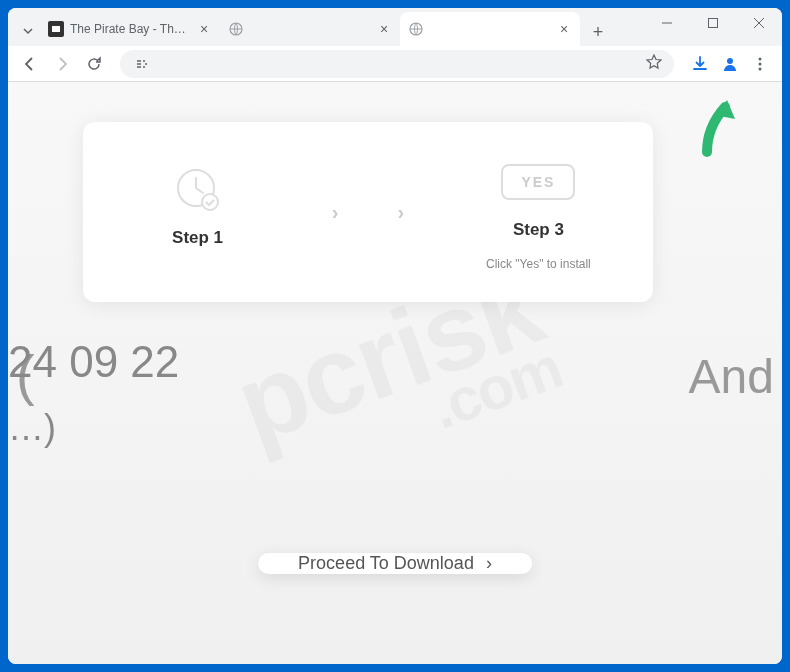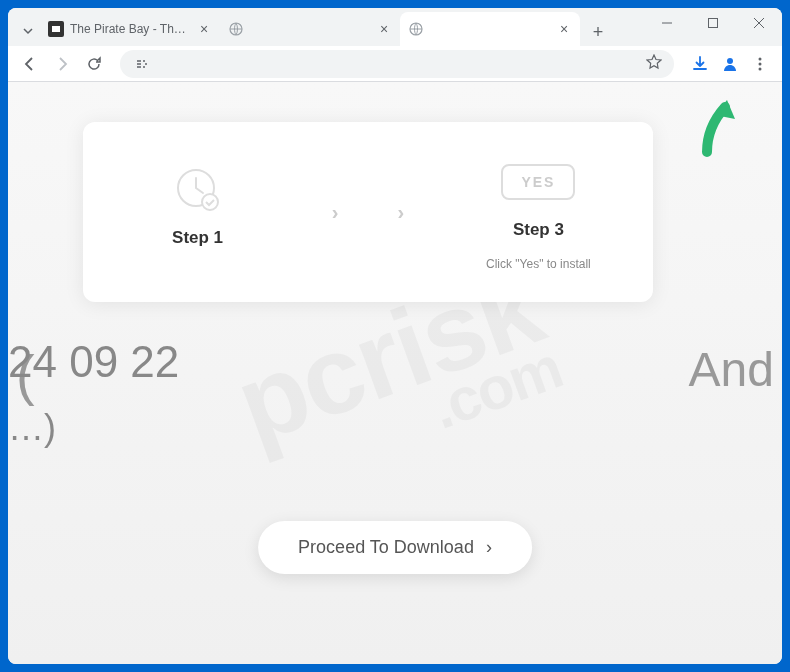--- a/index.html
+++ b/index.html
@@ -27,22 +27,22 @@
 .content { flex: 1; background: linear-gradient(180deg, #f8f8f8 0%, #f0f0f0 100%); position: relative; overflow: hidden; }
 .steps-card { position: absolute; top: 40px; left: 75px; width: 570px; height: 180px; background: #fff; border-radius: 12px; box-shadow: 0 2px 20px rgba(0,0,0,0.08); display: flex; align-items: center; justify-content: space-around; padding: 20px 10px; }
 .step { display: flex; flex-direction: column; align-items: center; width: 150px; }
 .step-icon { height: 60px; display: flex; align-items: center; justify-content: center; margin-bottom: 8px; }
 .step-title { font-size: 17px; font-weight: 700; color: #333; margin-bottom: 16px; }
 .step-desc { font-size: 12px; color: #888; line-height: 1.4; }
 .step-sep { color: #ccc; font-size: 20px; font-weight: bold; }
 .yes-box { border: 2px solid #ddd; border-radius: 8px; padding: 8px 18px; color: #ccc; font-size: 14px; font-weight: 600; letter-spacing: 2px; }
 .big-text { position: absolute; left: 0; right: 0; text-align: left; color: #888; font-size: 44px; font-weight: 300; }
 .bg-paren-left { position: absolute; left: 8px; top: 260px; color: #999; font-size: 56px; font-weight: 300; }
-.bg-and { position: absolute; right: 8px; top: 260px; color: #999; font-size: 48px; font-weight: 300; }
-.proceed-btn { position: absolute; bottom: 90px; left: 50%; transform: translateX(-50%); background: #fff; border-radius: 30px; padding: 16px 40px; font-size: 18px; color: #555; box-shadow: 0 4px 16px rgba(0,0,0,0.1); cursor: pointer; display: flex; align-items: center; gap: 12px; }
+.bg-and { position: absolute; right: 8px; top: 267px; color: #999; font-size: 48px; font-weight: 300; }
+.proceed-btn { position: absolute; bottom: 90px; left: 50%; transform: translateX(-50%); background: #fff; border-radius: 30px; padding: 0 40px; font-size: 18px; color: #555; box-shadow: 0 4px 16px rgba(0,0,0,0.1); cursor: pointer; display: flex; align-items: center; gap: 12px; }
 .arrow-annotation { position: absolute; top: 15px; right: 45px; }
 .watermark { position: absolute; top: 50%; left: 50%; transform: translate(-50%, -50%) rotate(-20deg); font-size: 110px; font-weight: 700; color: rgba(0,0,0,0.04); pointer-events: none; white-space: nowrap; letter-spacing: -2px; }
 .watermark .sub { font-size: 60px; display: block; text-align: right; margin-top: -30px; }
 </style>
 </head>
 <body>
 
 <div class="window">
   <div class="titlebar">
     <div class="tab-dropdown">

